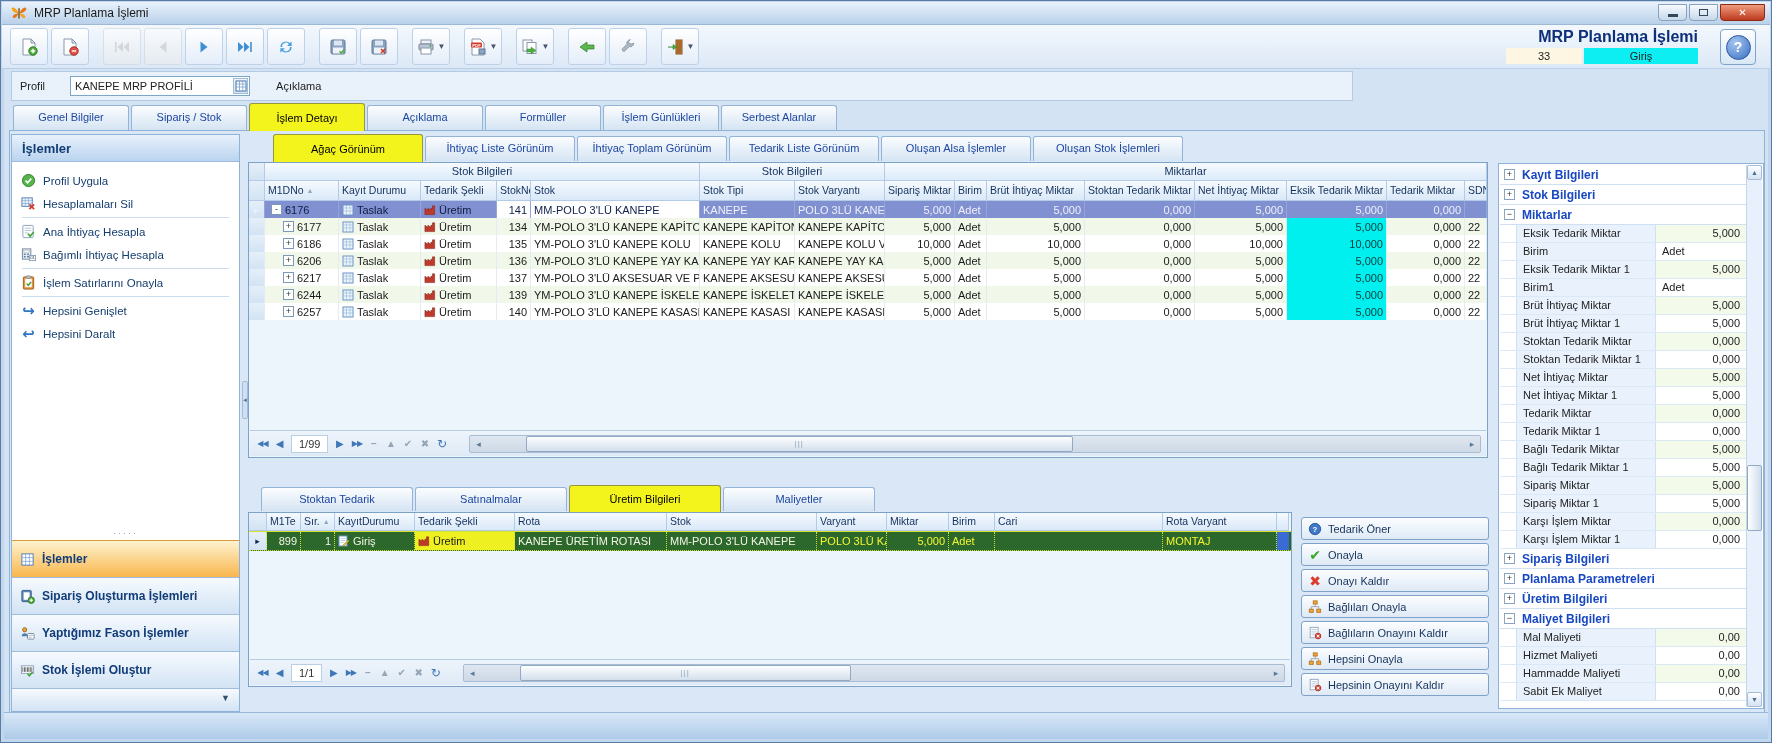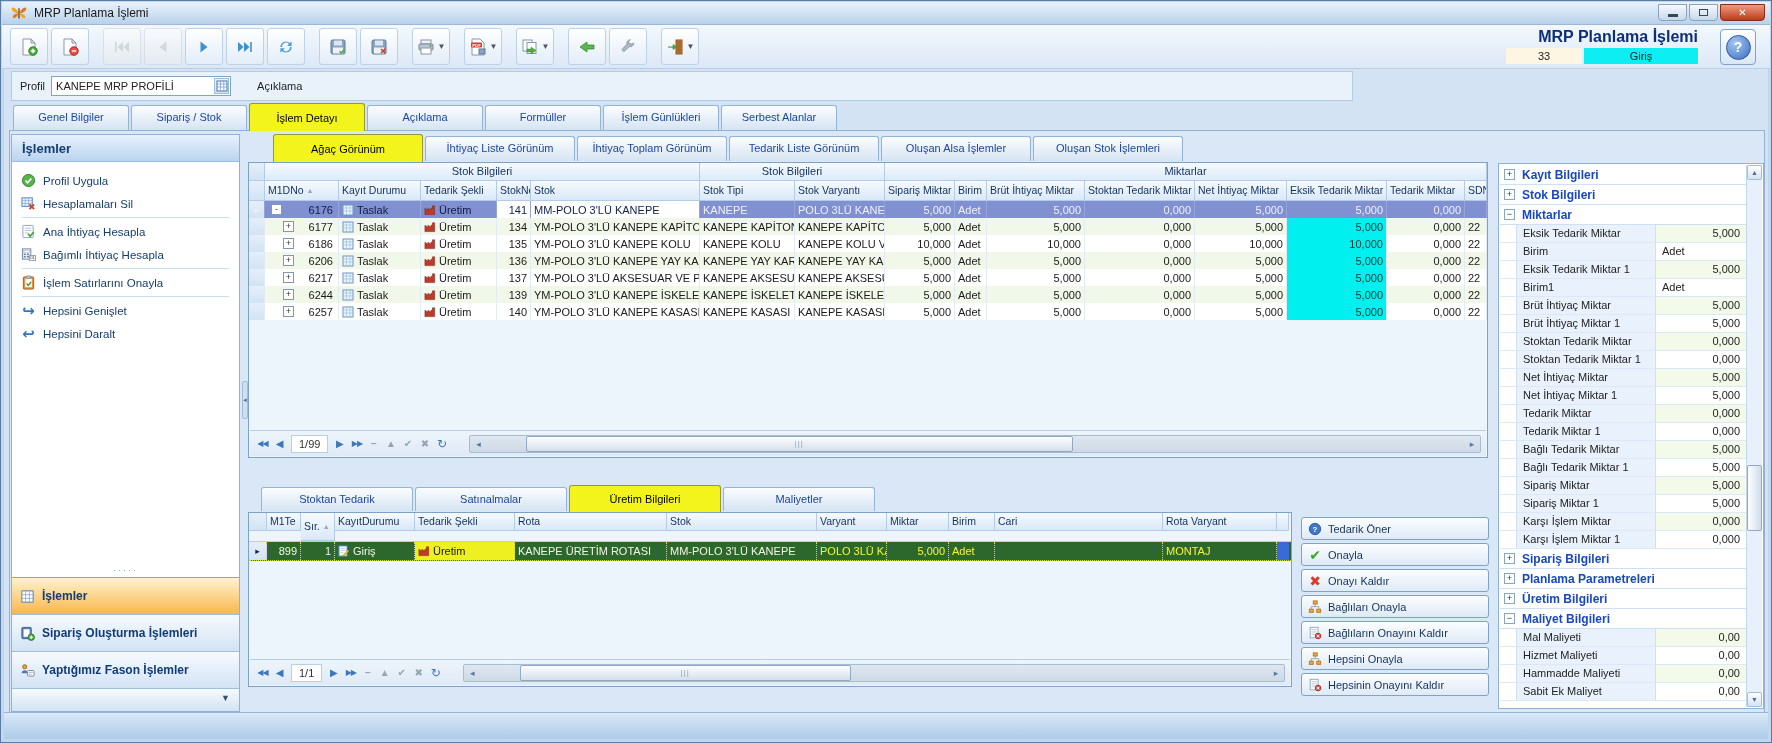--- a/index.html
+++ b/index.html
@@ -26,21 +26,21 @@
   .badges{position:absolute;top:23px;right:72px;display:flex;gap:2px}
   .badge{height:16px;line-height:16px;text-align:center;font-size:11px;color:#222}
   .badge.num{width:76px;background:#fdf6e2}
   .badge.status{width:114px;background:#0ceef2}
   .helpbtn{position:absolute;top:4px;right:14px;width:36px;height:36px;border:1px solid #7fa3c8;border-radius:4px;background:linear-gradient(#fdfeff,#d9e7f5);display:flex;align-items:center;justify-content:center}
   .helpcirc{width:25px;height:25px;border-radius:50%;background:radial-gradient(circle at 35% 30%,#a5c6f0,#3a6fc4);border:1px solid #2b57a0;color:#fff;font-weight:bold;font-size:14px;display:flex;align-items:center;justify-content:center}
 
   
   .profilebar{position:absolute;left:10px;top:70px;width:1342px;height:30px;border:1px solid #b5cbe4;background:#e9f1fa;display:flex;align-items:center}
   .flabel{color:#222;margin-left:8px}
-  .inputwrap{position:relative;margin-left:6px}
+  .inputwrap{position:relative;margin-left:25px}
   .tin{height:20px;border:1px solid #7da7c9;background:#fff;font:11px "Liberation Sans",sans-serif;padding:0 4px;color:#222}
   .lookupbtn{position:absolute;right:2px;top:2px;width:15px;height:16px;background:linear-gradient(#eef4fb,#d4e4f4);border:1px solid #9fbcd9;display:flex;align-items:center;justify-content:center}
 
   
   .tabs{display:flex;gap:2px;position:absolute}
   .tab{position:relative;height:25px;line-height:23px;padding:0 14px;min-width:116px;text-align:center;border:1px solid #93b4d6;border-bottom:0;border-radius:3px 3px 0 0;background:linear-gradient(#fbfdff,#d5e4f3);color:#1d47a0;z-index:1}
   .tab.active{background:#f3f41c;border-color:#96963f;color:#000;height:28px;margin-top:-2px;line-height:28px;z-index:3}
   .maintabs{left:12px;top:104px}
   .viewtabs{left:272px;top:135px}
   .viewtabs .tab{min-width:150px}
@@ -69,21 +69,21 @@
   .grow{display:flex;white-space:nowrap}
   .bandcell{height:18px;line-height:17px;text-align:center;background:linear-gradient(#f6fafe,#dcebfa);border-right:1px solid #b3cbe6;border-bottom:1px solid #b3cbe6;color:#13315e;overflow:hidden;flex:none}
   .headcell{height:20px;line-height:19px;background:linear-gradient(#f6fafe,#d9e8f8);border-right:1px solid #b3cbe6;border-bottom:1px solid #b3cbe6;color:#13315e;padding:0 3px;font-size:10.5px;overflow:hidden;flex:none;display:flex;align-items:center}
   .headcell .sort{color:#8fa9c4;font-size:7px;margin-left:3px}
   .ind{width:16px;flex:none;background:linear-gradient(#e6eff9,#d2e3f3);border-right:1px solid #b3cbe6;display:flex;align-items:center;justify-content:center;color:#13234f;font-size:9px;padding:0}
   .r{height:17px;background:#fff}
   .r.alt{background:#f1f8e9}
   .r.sel{background:#8090d0}
   .c{height:100%;line-height:16px;padding:0 3px;border-right:1px solid #e2ecf5;overflow:hidden;flex:none;display:flex;align-items:center;gap:3px;color:#1a1a1a}
   .c.ar{justify-content:flex-end}
-  .c .num{flex:1;text-align:right;padding-right:2px}
+  .c .num{flex:1;text-align:left;padding-right:2px}
   .r.sel .c{color:#eef0fb;border-right-color:#96a4da}
   .r.sel .c.dark{color:#101c44}
   .r.sel .c.focus{background:#fff;color:#10204a}
   .c.cyan{background:#00f0f0;color:#0a3a3a}
   .xb{width:11px;height:11px;flex:none;border:1px solid #7e99b5;background:#fff;font-size:9px;line-height:9px;text-align:center;color:#333;display:inline-block}
   .treepad{width:0;flex:none}
   .treepad.child{width:12px}
 
   
   .gr{height:20px;background:#2c672c;border-top:1px solid #d6e42f;border-bottom:1px dotted #cfe02a}
@@ -445,20 +445,30 @@
           <span class="icon i15">
             <svg viewBox="0 0 16 16">
               <circle cx="5" cy="4" r="2.2" fill="#e8a33a" stroke="#9a6a1b"></circle>
               <path d="M1.8 11c0-2 1.4-3.2 3.2-3.2S8.2 9 8.2 11z" fill="#4e7ab0"></path>
               <rect x="8" y="8" width="7" height="6" rx="1" fill="#fff" stroke="#77879a"></rect>
               <path d="M9 10h5M9 12h3.5" stroke="#9aa8b8" stroke-width=".8"></path>
             </svg>
           </span>
           <span>Yaptığımız Fason İşlemler</span>
         </div>
+        <div class="navitem">
+          <span class="icon i15">
+            <svg viewBox="0 0 16 16">
+              <rect x="1.5" y="3" width="13" height="8" fill="#fff" stroke="#8aa0b8"></rect>
+              <path d="M3 4.5v5M4.8 4.5v5M6.2 4.5v5M8 4.5v5M9.4 4.5v5M11 4.5v5M12.6 4.5v5" stroke="#444" stroke-width=".8"></path>
+              <path d="M8 11.5l2 2.2 3.4-4" stroke="#46a33c" stroke-width="1.6" fill="none"></path>
+            </svg>
+          </span>
+          <span>Stok İşlemi Oluştur</span>
+        </div>
       </div>
     <div class="navfooter">
         <span class="chev">▼</span>
       </div>
   </div>
 
   <div class="vsplit">◂</div>
 
   <div class="gridpanel" id="maingrid">
     <div>
@@ -975,21 +985,21 @@
       <div class="tab"><span>Maliyetler</span></div>
     </div>
 
   <div class="gridpanel" id="detailgrid">
     <div>
         <div class="grow">
           <div class="headcell ind" style="height:18px;width:18px"></div>
           <div class="headcell" style="width:34px;height:18px;line-height:17px">
             <span>M1Te</span>
           </div>
-          <div class="headcell" style="width:34px;height:28px;line-height:17px">
+          <div class="headcell" style="width:34px;height:18px;line-height:17px">
             <span>Sır.</span>
             <span class="sort">▲</span>
           </div>
           <div class="headcell" style="width:80px;height:18px;line-height:17px">
             <span>KayıtDurumu</span>
           </div>
           <div class="headcell" style="width:100px;height:18px;line-height:17px">
             <span>Tedarik Şekli</span>
           </div>
           <div class="headcell" style="width:152px;height:18px;line-height:17px">

